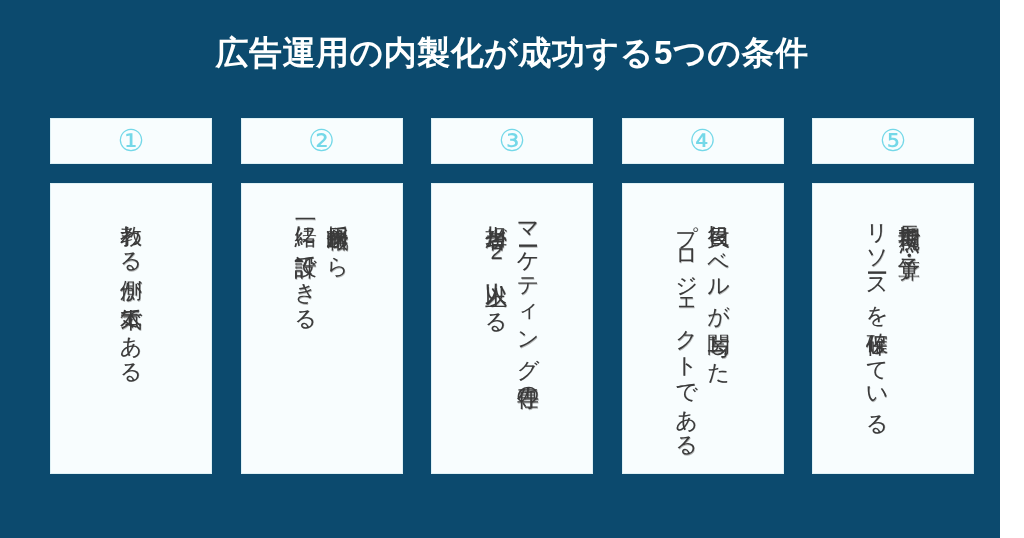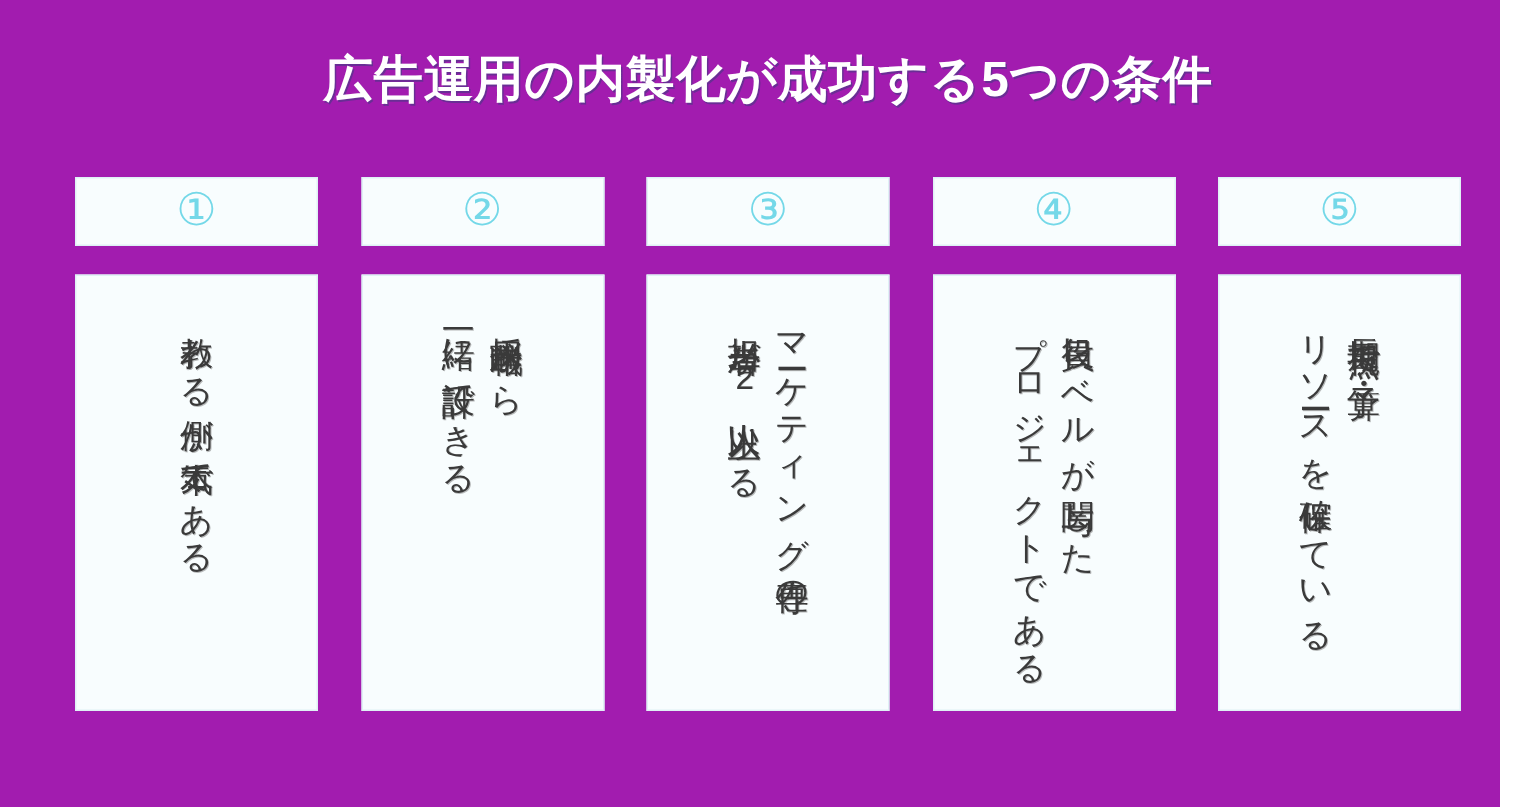--- a/index.html
+++ b/index.html
@@ -10,21 +10,21 @@
     width: 1024px;
     height: 538px;
     overflow: hidden;
     font-family: "Liberation Sans", "DejaVu Sans", sans-serif;
   }
 
   .slide {
     position: relative;
     width: 1000px;
     height: 538px;
-    background: #a21caf;
+    background: #0c4a6e;
     box-sizing: border-box;
   }
 
   .title {
     position: absolute;
     left: 0;
     top: 33px;
     width: 1024px;
     text-align: center;
     color: #ffffff;

